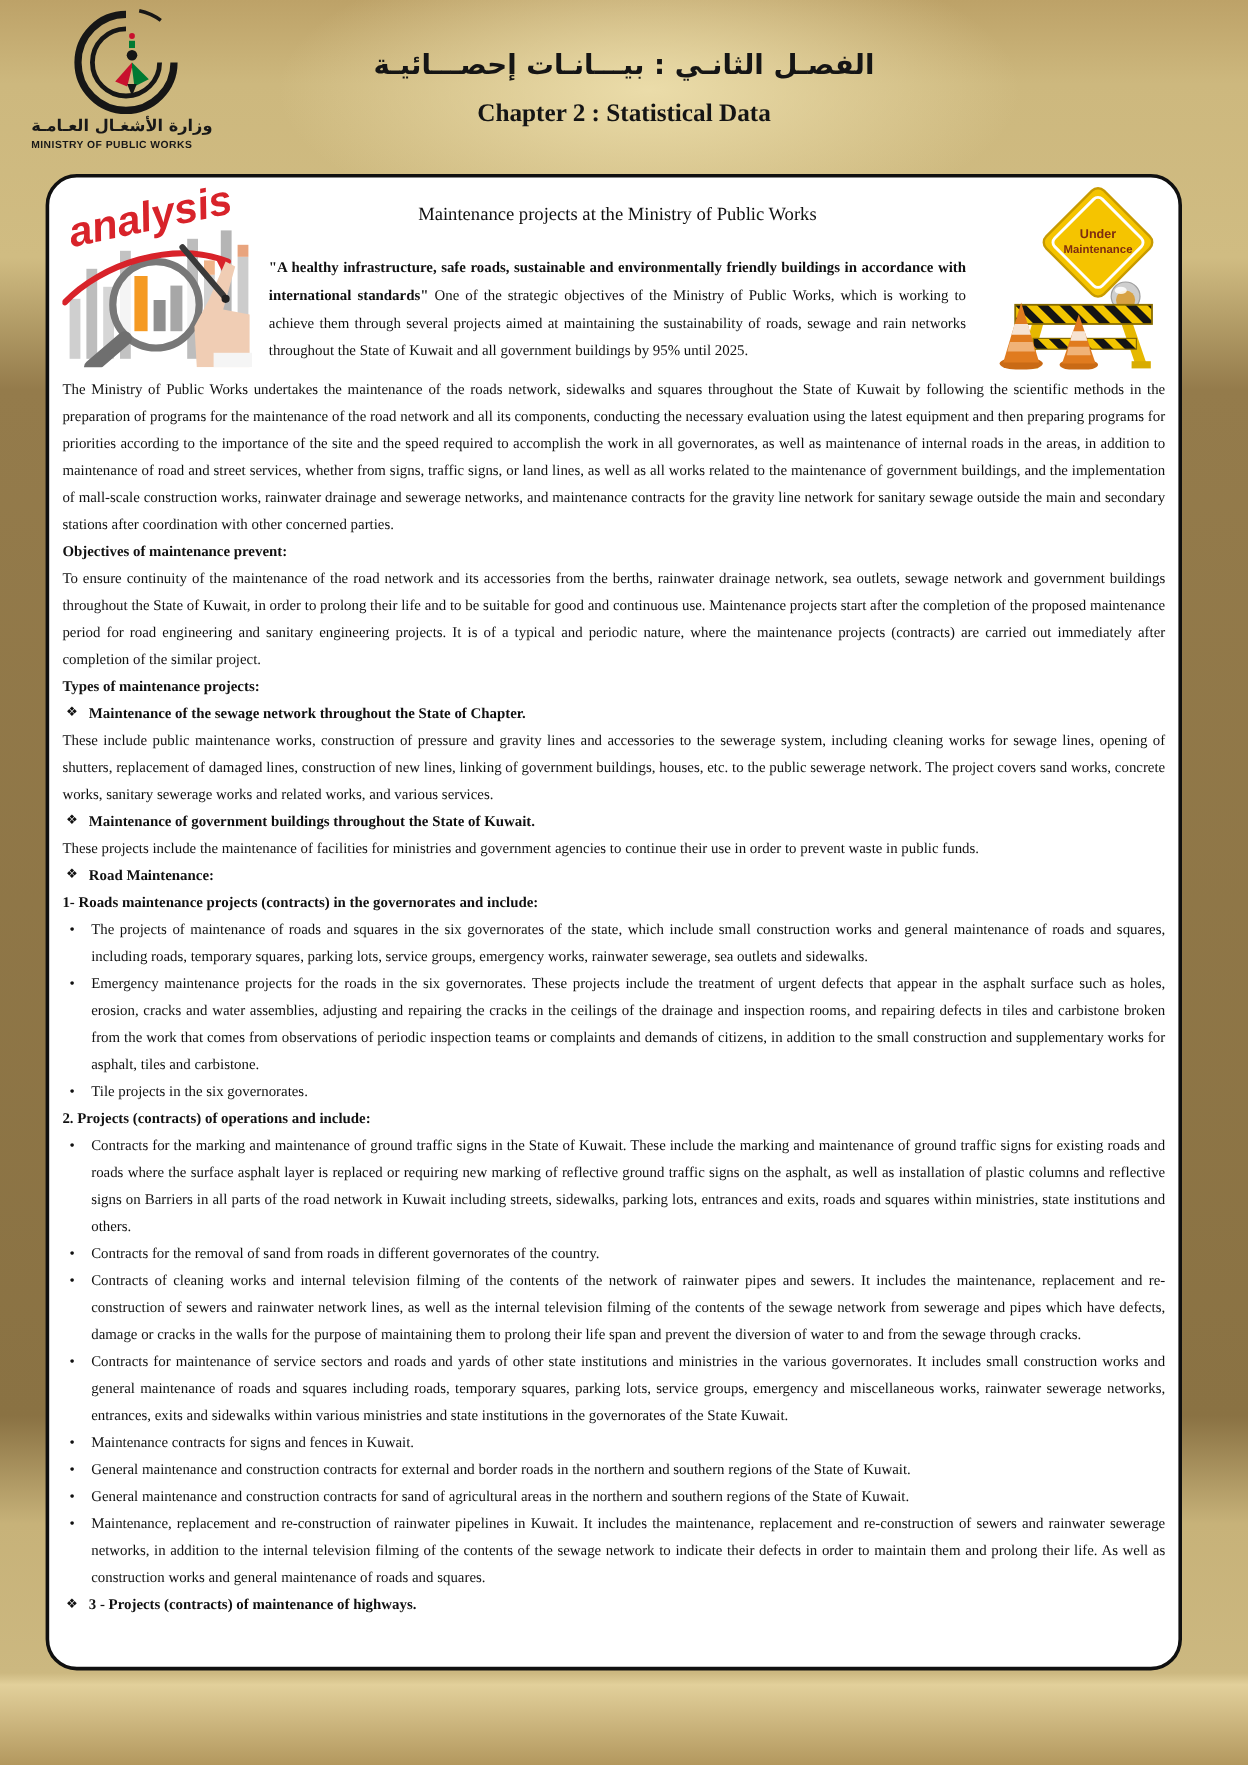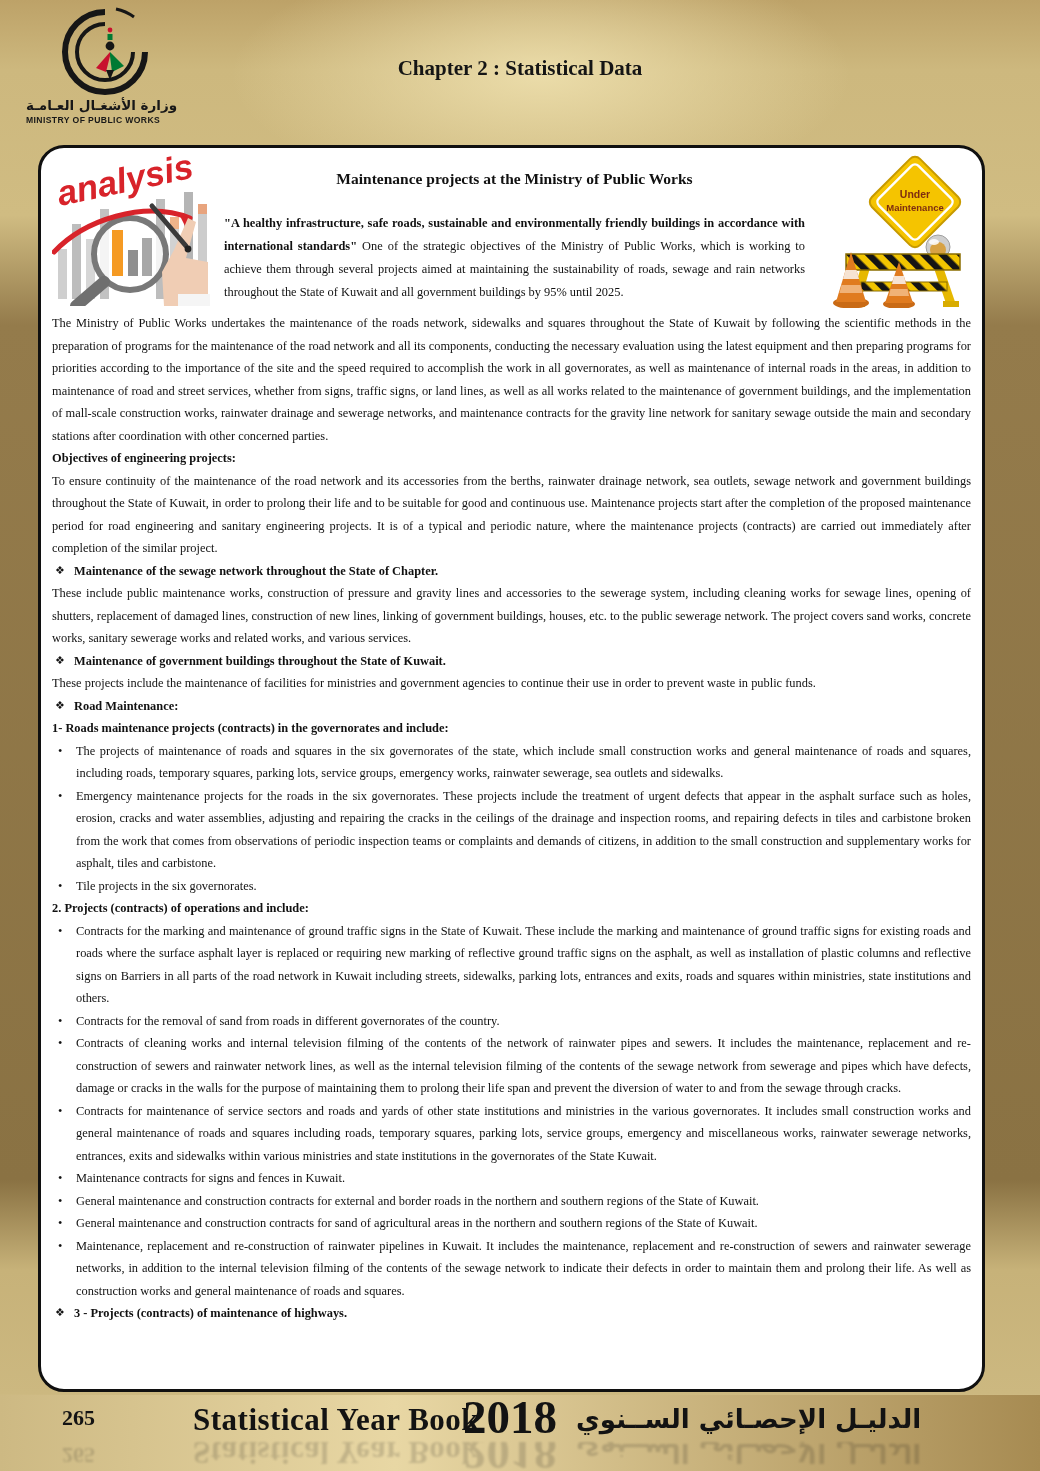--- a/index.html
+++ b/index.html
@@ -24,21 +24,21 @@
   .chapter-en { font-size:21px; font-weight:bold; margin-top:14px; color:#151515; }
 
   
   .card { position:absolute; left:38px; top:145px; width:947px; height:1247px;
     background:#ffffff; border:3px solid #101010; border-radius:26px;
     padding:6px 11px 4px; overflow:hidden; }
 
   .intro-row { display:flex; gap:10px; min-height:154px; }
   .fig { flex:0 0 auto; }
   .intro-mid { flex:1 1 auto; padding:0 4px; }
-  .card-title { text-align:center; font-size:15.5px; font-weight:bold; margin:16px 0 24px; }
+  .card-title { text-align:center; font-size:15.5px; font-weight:normal; margin:16px 0 24px; }
   .intro-par { font-size:12.4px; line-height:23px; text-align:justify; margin:0; }
   .intro-par b { font-weight:bold; }
 
   .par { font-size:12.4px; line-height:22.5px; text-align:justify; margin:0; }
   .hb  { font-size:12.4px; line-height:22.5px; font-weight:bold; margin:0; }
   .ditem { display:flex; font-weight:bold; font-size:12.4px; line-height:22.5px; }
   .ditem .mark { flex:0 0 22px; padding-left:3px; font-size:11px; font-family:"DejaVu Sans", sans-serif; }
   .bitem { display:flex; font-size:12.4px; line-height:22.5px; }
   .bitem .mark { flex:0 0 24px; padding-left:6px; }
   .bitem .btext { flex:1 1 auto; text-align:justify; }
@@ -74,20 +74,21 @@
         <rect x="53.5" y="28" width="5" height="6" fill="#007a33"></rect>
         <circle cx="56" cy="40" r="4.4" fill="#161616"></circle>
         <polygon points="56,46 42,62 52,66 56,50" fill="#c8102e"></polygon>
         <polygon points="56,46 70,60 58,66 56,50" fill="#007a33"></polygon>
         <polygon points="52,64 60,64 56,74" fill="#161616"></polygon>
       </svg>
       <div class="logo-ar">وزارة الأشغـال العـامـة</div>
       <div class="logo-en">MINISTRY OF PUBLIC WORKS</div>
     </div>
     <div class="chapter">
+      <div class="chapter-ar">الفصـل الثانـي : بيـــانـات إحصـــائيـة</div>
       <div class="chapter-en">Chapter 2 : Statistical Data</div>
     </div>
   </div>
 
   <div class="card">
 
     <div class="intro-row">
 
       <div class="fig">
         <svg width="158" height="152" viewBox="0 0 158 152">
@@ -165,23 +166,24 @@
             <polygon points="80,108 66,149 94,149" fill="#e07b1f"></polygon>
             <polygon points="75,122 73,130 87,130 85,122" fill="#f6e3d2"></polygon>
             <polygon points="71.5,135 70,142 90,142 88.5,135" fill="#f0b277"></polygon>
           </g>
         </svg>
       </div>
     </div>
 
     <p class="par">The Ministry of Public Works undertakes the maintenance of the roads network, sidewalks and squares throughout the State of Kuwait by following the scientific methods in the preparation of programs for the maintenance of the road network and all its components, conducting the necessary evaluation using the latest equipment and then preparing programs for priorities according to the importance of the site and the speed required to accomplish the work in all governorates, as well as maintenance of internal roads in the areas, in addition to maintenance of road and street services, whether from signs, traffic signs, or land lines, as well as all works related to the maintenance of government buildings, and the implementation of mall-scale construction works, rainwater drainage and sewerage networks, and maintenance contracts for the gravity line network for sanitary sewage outside the main and secondary stations after coordination with other concerned parties.</p>
 
-    <p class="hb">Objectives of engineering projects:</p>
+    <p class="hb">Objectives of maintenance prevent:</p>
     <p class="par">To ensure continuity of the maintenance of the road network and its accessories from the berths, rainwater drainage network, sea outlets, sewage network and government buildings throughout the State of Kuwait, in order to prolong their life and to be suitable for good and continuous use. Maintenance projects start after the completion of the proposed maintenance period for road engineering and sanitary engineering projects. It is of a typical and periodic nature, where the maintenance projects (contracts) are carried out immediately after completion of the similar project.</p>
 
+    <p class="hb">Types of maintenance projects:</p>
 
     <div class="ditem">
       <span class="mark">❖</span>
       <span>Maintenance of the sewage network throughout the State of Chapter.</span>
     </div>
     <p class="par">These include public maintenance works, construction of pressure and gravity lines and accessories to the sewerage system, including cleaning works for sewage lines, opening of shutters, replacement of damaged lines, construction of new lines, linking of government buildings, houses, etc. to the public sewerage network. The project covers sand works, concrete works, sanitary sewerage works and related works, and various services.</p>
 
     <div class="ditem">
       <span class="mark">❖</span>
       <span>Maintenance of government buildings throughout the State of Kuwait.</span>
@@ -243,26 +245,14 @@
       <span class="btext">Maintenance, replacement and re-construction of rainwater pipelines in Kuwait. It includes the maintenance, replacement and re-construction of sewers and rainwater sewerage networks, in addition to the internal television filming of the contents of the sewage network to indicate their defects in order to maintain them and prolong their life. As well as construction works and general maintenance of roads and squares.</span>
     </div>
 
     <div class="ditem">
       <span class="mark">❖</span>
       <span>3 - Projects (contracts) of maintenance of highways.</span>
     </div>
 
   </div>
 
-  <div class="footer">
-    <span class="fpage">265</span>
-    <span class="ftitle">Statistical Year Book</span>
-    <span class="fyear">2018</span>
-    <span class="far">الدليـل الإحصـائي الســنوي</span>
-    <div class="mirror">
-      <span class="fpage">265</span>
-      <span class="ftitle">Statistical Year Book</span>
-      <span class="fyear">2018</span>
-      <span class="far">الدليـل الإحصـائي الســنوي</span>
-    </div>
-  </div>
 
 </div>
 
 </body></html>

